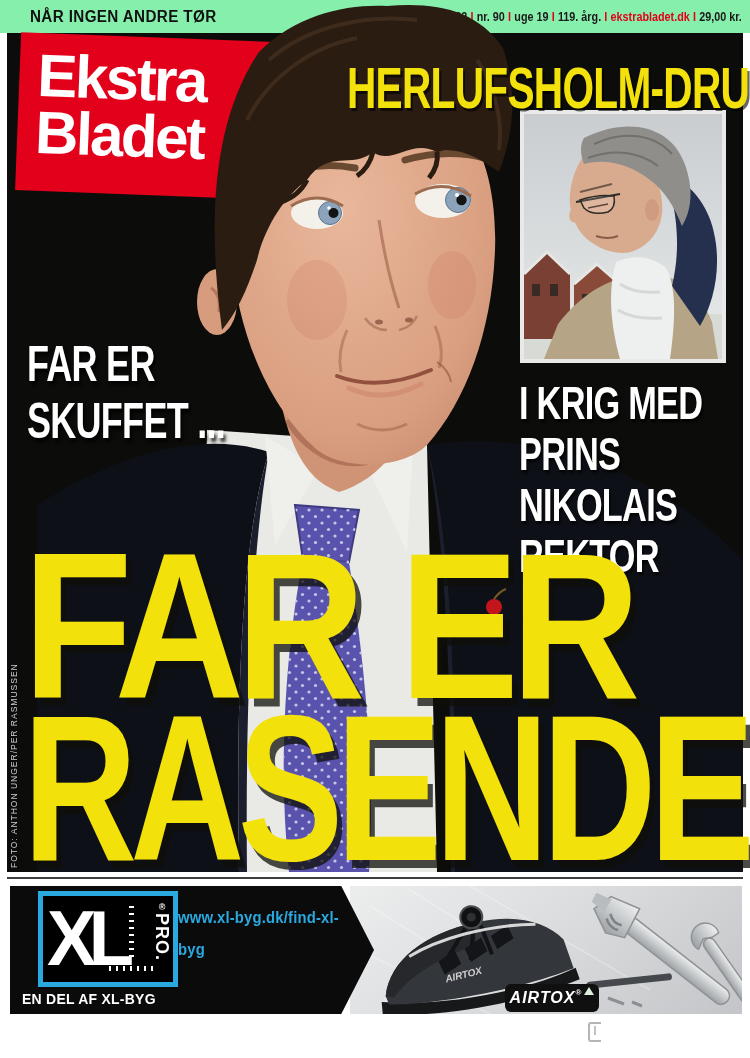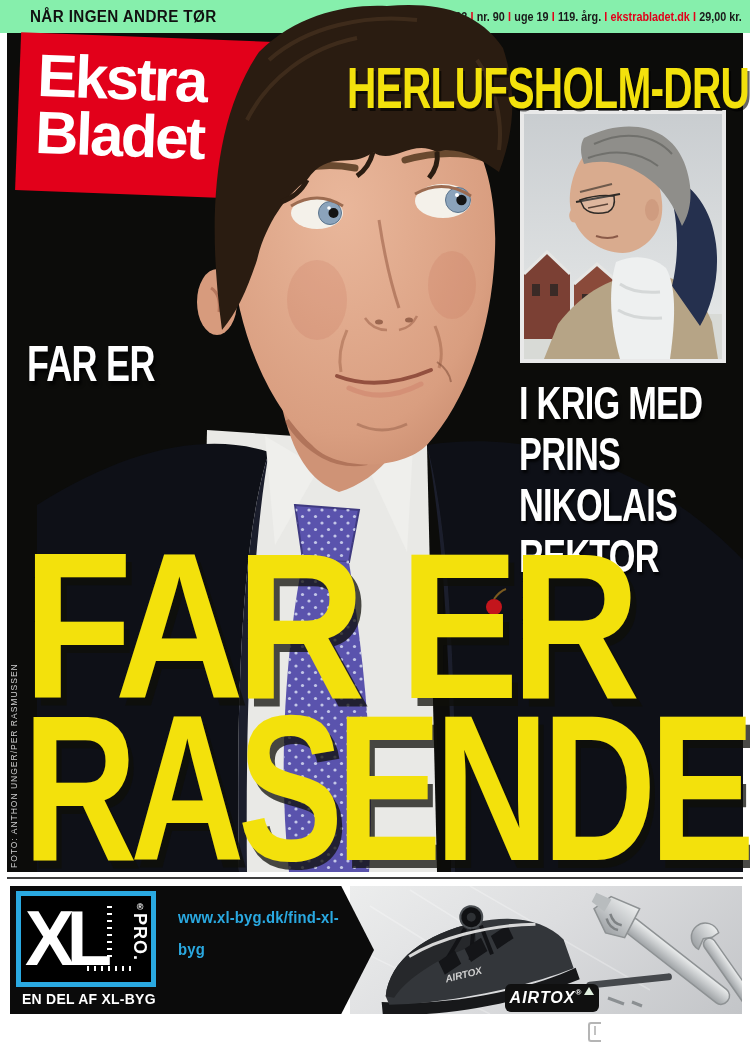--- a/index.html
+++ b/index.html
@@ -53,21 +53,21 @@
             background:linear-gradient(140deg,#eceded 0%,#dcdddf 45%,#c3c5c8 100%);}
   .ad-photo svg{display:block;width:100%;height:100%;}
   .badge{position:absolute;left:155px;top:98px;width:94px;height:28px;background:#101010;border-radius:6px;
          z-index:2;display:flex;align-items:center;justify-content:center;color:#fff;
          font-style:italic;font-weight:700;font-size:16px;letter-spacing:1px;}
   .badge .reg{font-size:8px;font-style:normal;align-self:flex-start;margin-top:4px;}
   .badge .mountain{width:0;height:0;border-left:5px solid transparent;border-right:5px solid transparent;
          border-bottom:8px solid #dfeede;margin:-14px 0 0 2px;}
   .ad-left{position:absolute;left:0;top:0;width:364px;height:128px;background:#0b0b0b;z-index:2;
            clip-path:polygon(0 0,91% 0,100% 50%,91% 100%,0 100%);}
-  .xl-box{position:absolute;left:6px;top:5px;width:140px;height:96px;border:5px solid var(--xl-blue,#2aa9e1);
+  .xl-box{position:absolute;left:28px;top:5px;width:140px;height:96px;border:5px solid var(--xl-blue,#2aa9e1);
           background:#000;box-sizing:border-box;}
   .xl-box .xl{position:absolute;left:4px;top:0px;color:#fff;font-size:78px;font-weight:700;
           letter-spacing:-8px;line-height:84px;transform:scaleX(.95);transform-origin:left top;}
   .xl-box .pro{position:absolute;right:1px;top:6px;color:#fff;font-size:18px;font-weight:700;
           writing-mode:vertical-rl;letter-spacing:1px;}
   .xl-box .pro .reg{font-size:9px;}
   .ticks-v{position:absolute;left:86px;top:10px;width:5px;height:52px;
            background:repeating-linear-gradient(to bottom,#fff 0 2px,transparent 2px 7px);}
   .ticks-h{position:absolute;left:66px;top:70px;width:44px;height:5px;
            background:repeating-linear-gradient(to right,#fff 0 2px,transparent 2px 7px);}
@@ -229,20 +229,21 @@
 
     <div class="subhead">
       <div><span class="cx">I KRIG MED</span></div>
       <div><span class="cx">PRINS</span></div>
       <div><span class="cx">NIKOLAIS</span></div>
       <div><span class="cx">REKTOR</span></div>
     </div>
 
     <div class="deck">
       <div><span class="cx">FAR ER</span></div>
+      <div><span class="cx">SKUFFET ...</span></div>
     </div>
 
     <div class="headline">
       <div><span class="cx l1">FAR ER</span></div>
       <div><span class="cx l2">RASENDE</span></div>
     </div>
 
     <div class="credit">FOTO: ANTHON UNGER/PER RASMUSSEN</div>
   </div>
 

